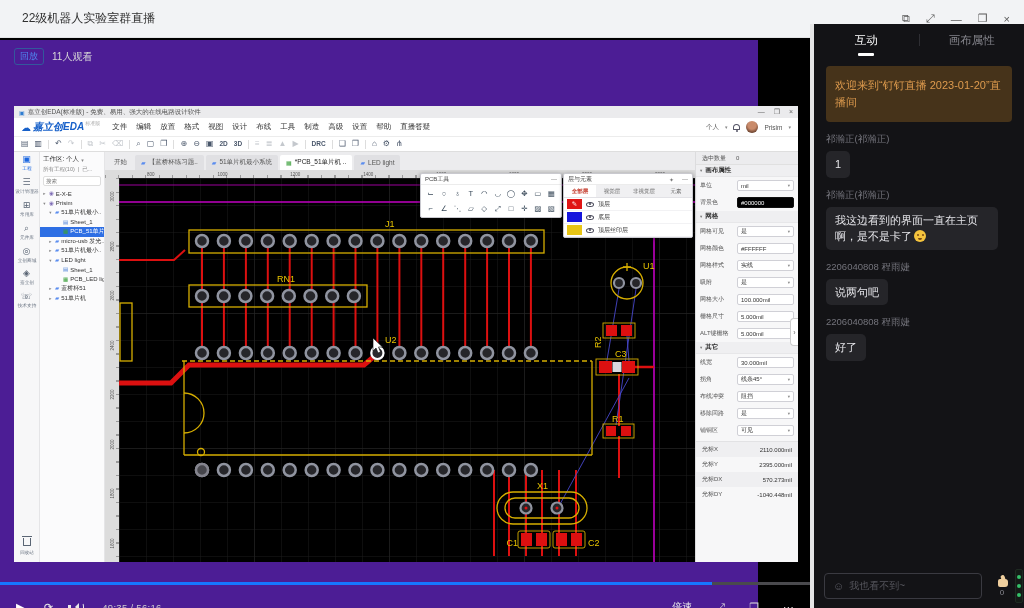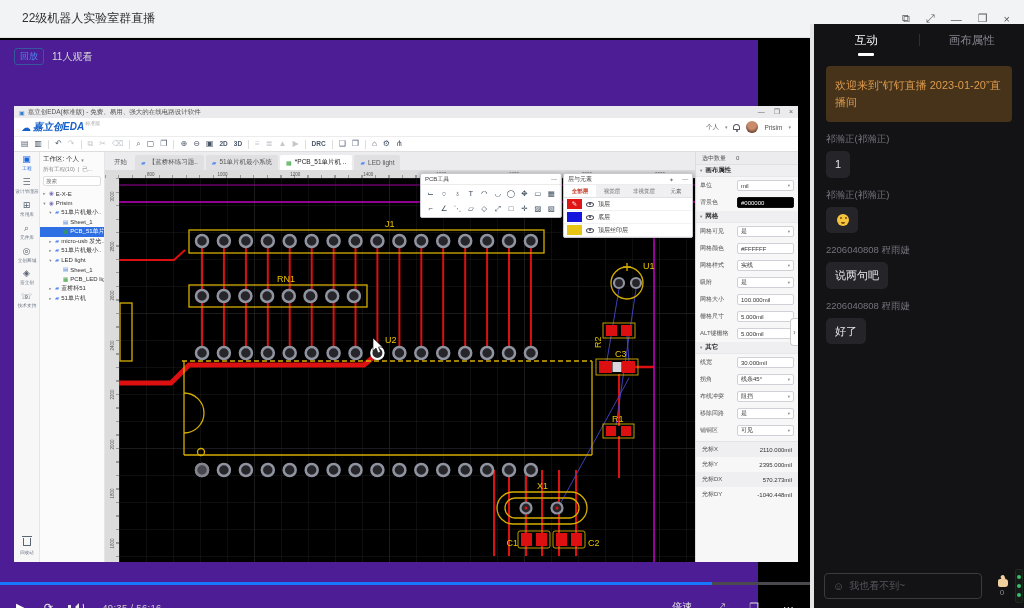--- a/index.html
+++ b/index.html
@@ -175,20 +175,36 @@
       <div class="eda-win-controls">
         <span>—</span>
         <span>❐</span>
         <span>×</span>
       </div>
     </div>
     <div class="eda-menubar">
       <span class="brand-cloud">☁</span>
       <span class="brand">嘉立创EDA</span>
       <span class="brand-tag">标准版</span>
+      <div class="menus">
+
+      <span class="menu-item">文件</span>
+          <span class="menu-item">编辑</span>
+          <span class="menu-item">放置</span>
+          <span class="menu-item">格式</span>
+          <span class="menu-item">视图</span>
+          <span class="menu-item">设计</span>
+          <span class="menu-item">布线</span>
+          <span class="menu-item">工具</span>
+          <span class="menu-item">制造</span>
+          <span class="menu-item">高级</span>
+          <span class="menu-item">设置</span>
+          <span class="menu-item">帮助</span>
+          <span class="menu-item">直播答疑</span>
+        </div>
       <div class="menubar-right">
         <span>个人</span>
         <span class="dd-arrow">▾</span>
         <span class="bell"></span>
         <span class="avatar"></span>
         <span>Prisim</span>
         <span class="dd-arrow">▾</span>
       </div>
     </div>
     <div class="eda-toolbar">
@@ -899,21 +915,21 @@
     <div class="welcome">欢迎来到“钉钉直播 2023-01-20”直播间</div>
     <div>
 
         <div>
           <div class="msg-author">祁瀚正(祁瀚正)</div>
           <div class="msg-bubble"><span>1</span></div>
         </div>
 
         <div>
           <div class="msg-author">祁瀚正(祁瀚正)</div>
-          <div class="msg-bubble"><span class="emoji-face" title="😳"></span></div>
+          <div class="msg-bubble"><span>我这边看到的界面一直在主页啊，是不是卡了</span><span class="emoji-face" title="😳"></span></div>
         </div>
 
         <div>
           <div class="msg-author">2206040808 程雨婕</div>
           <div class="msg-bubble"><span>说两句吧</span></div>
         </div>
 
         <div>
           <div class="msg-author">2206040808 程雨婕</div>
           <div class="msg-bubble"><span>好了</span></div>

